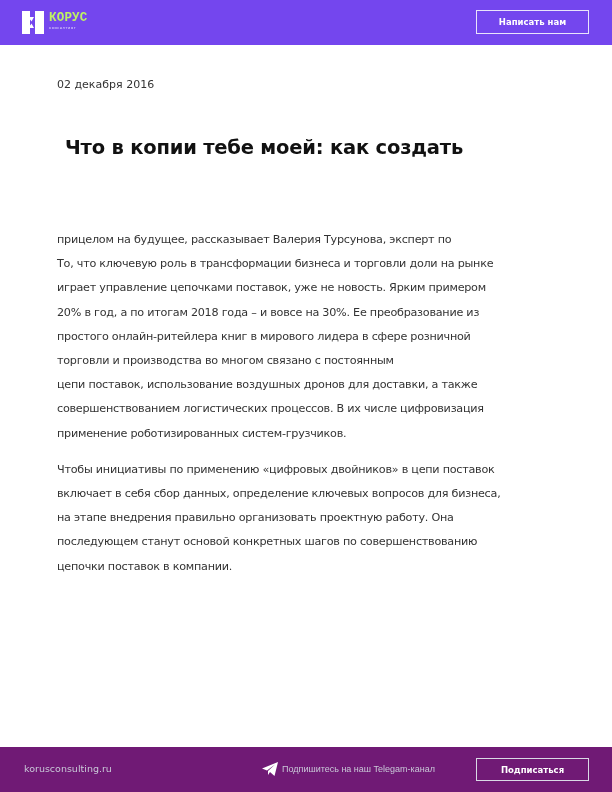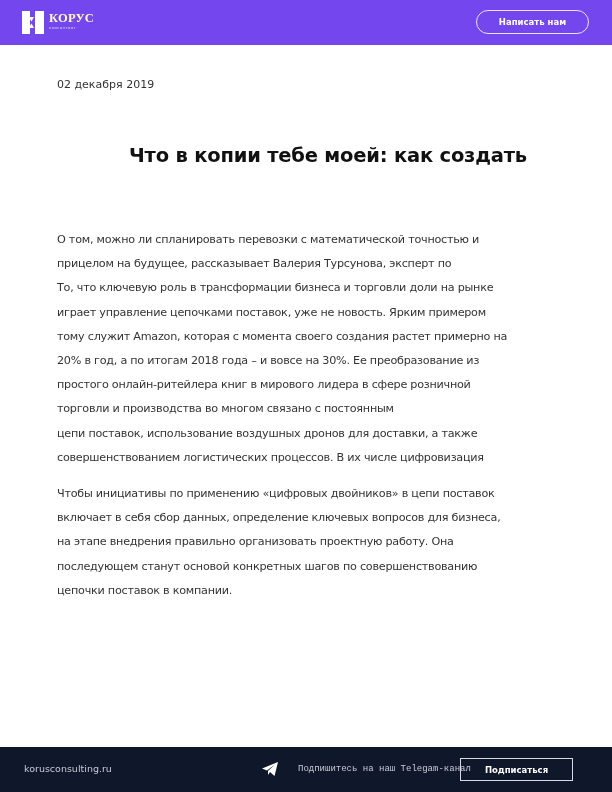--- a/index.html
+++ b/index.html
@@ -12,107 +12,106 @@
   .header {
     position: absolute; left: 0; top: 0; width: 612px; height: 45px;
     background: #7446ee;
   }
   .logo {
     position: absolute; left: 22px; top: 11px; height: 24px; display: flex; align-items: flex-start;
   }
   .logo-mark { width: 22px; height: 23px; display: block; }
   .logo-text { margin-left: 5px; display: flex; flex-direction: column; }
   .logo-name {
-    color: #fef9c3; font-family: Liberation Serif, serif; font-weight: bold;
+    color: #bef264; font-family: Liberation Mono, monospace; font-weight: bold;
     font-size: 12.5px; letter-spacing: 0.2px; line-height: 14px;
   }
   .logo-sub {
     color: #e6defc; font-size: 3.5px; letter-spacing: 0.6px; line-height: 5px; margin-top: 1px;
     text-transform: lowercase;
   }
   .btn-outline {
     position: absolute; box-sizing: border-box;
     border: 1px solid #e9e4fb; color: #ffffff;
     font-family: "DejaVu Sans", sans-serif; font-weight: bold; font-size: 8.5px;
     display: flex; align-items: center; justify-content: center;
     cursor: pointer; background: transparent;
   }
-  .btn-header { left: 476px; top: 10px; width: 113px; height: 24px; border-radius: 12px; }
+  .btn-header { left: 476px; top: 10px; width: 113px; height: 24px; }
   .date {
     position: absolute; left: 57px; top: 78px;
     font-size: 11px; color: #333333; font-family: "DejaVu Sans", sans-serif;
   }
   .title {
     position: absolute; left: 57px; top: 122px; width: 510px;
-    margin: 16px; font-size: 19.5px; line-height: 36px; font-weight: bold; color: #111111;
-    font-family: "DejaVu Sans", sans-serif; letter-spacing: -0.2px; text-align: center;
+    margin: 8px; font-size: 19.5px; line-height: 36px; font-weight: bold; color: #111111;
+    font-family: "DejaVu Sans", sans-serif; letter-spacing: -0.2px;
   }
   .article {
     position: absolute; left: 57px; top: 228px; width: 505px;
   }
   .article p {
     margin: 0 0 12px 0;
     font-size: 11.2px; line-height: 24.2px; color: #333333;
     font-family: "DejaVu Sans", sans-serif; letter-spacing: -0.25px;
   }
   .article .line { display: block; white-space: nowrap; }
   .footer {
     position: absolute; left: 0; top: 747px; width: 612px; height: 45px;
-    background: #0f172a;
+    background: #701a75;
   }
   .footer-site {
     position: absolute; left: 24px; top: 16px; font-size: 9.5px; color: #c9c9d8;
     font-family: "DejaVu Sans", sans-serif; text-decoration: none;
   }
   .tg {
     position: absolute; left: 262px; top: 15px; display: flex; align-items: center;
   }
   .tg-icon { width: 16px; height: 14px; display: block; }
   .tg-text {
-    margin-left: 20px; font-size: 9px; color: #c9c9d8; font-family: Liberation Mono, monospace;
+    margin-left: 4px; font-size: 9px; color: #c9c9d8; font-family: Liberation Sans, sans-serif;
   }
-  .btn-footer { left: 460px; top: 758px; width: 113px; height: 23px; border-color: #d9d9e6; font-size: 8.5px; }
+  .btn-footer { left: 476px; top: 758px; width: 113px; height: 23px; border-color: #d9d9e6; font-size: 8.5px; }
 </style>
 </head>
 <body>
 
 <div class="header">
   <div class="logo">
     <svg class="logo-mark" viewBox="0 0 22 23">
       <rect x="0" y="0" width="8" height="23" fill="#ffffff"></rect>
       <rect x="13" y="0" width="9" height="23" fill="#ffffff"></rect>
       <polygon points="8,6 12,6 9,11.5 12,17 8,17" fill="#ffffff"></polygon>
       <polygon points="8,8.5 10.5,11.5 8,14.5" fill="#7446ee"></polygon>
     </svg>
     <div class="logo-text">
       <span class="logo-name">КОРУС</span>
       <span class="logo-sub">консалтинг</span>
     </div>
   </div>
   <div class="btn-outline btn-header">Написать нам</div>
 </div>
 
-<div class="date">02 декабря 2019</div>
+<div class="date">02 декабря 2016</div>
 
 <h1 class="title">
   <span class="line" style="display:block">Что в копии тебе моей: как создать</span>
 </h1>
 
 <div class="article">
   <p>
-    <span class="line">О том, можно ли спланировать перевозки с математической точностью и</span>
     <span class="line">прицелом на будущее, рассказывает Валерия Турсунова, эксперт по</span>
     <span class="line">То, что ключевую роль в трансформации бизнеса и торговли доли на рынке</span>
     <span class="line">играет управление цепочками поставок, уже не новость. Ярким примером</span>
-    <span class="line">тому служит Amazon, которая с момента своего создания растет примерно на</span>
     <span class="line">20% в год, а по итогам 2018 года – и вовсе на 30%. Ее преобразование из</span>
     <span class="line">простого онлайн-ритейлера книг в мирового лидера в сфере розничной</span>
     <span class="line">торговли и производства во многом связано с постоянным</span>
     <span class="line">цепи поставок, использование воздушных дронов для доставки, а также</span>
     <span class="line">совершенствованием логистических процессов. В их числе цифровизация</span>
+    <span class="line">применение роботизированных систем-грузчиков.</span>
   </p>
   <p>
     <span class="line">Чтобы инициативы по применению «цифровых двойников» в цепи поставок</span>
     <span class="line">включает в себя сбор данных, определение ключевых вопросов для бизнеса,</span>
     <span class="line">на этапе внедрения правильно организовать проектную работу. Она</span>
     <span class="line">последующем станут основой конкретных шагов по совершенствованию</span>
     <span class="line">цепочки поставок в компании.</span>
   </p>
 </div>
 

